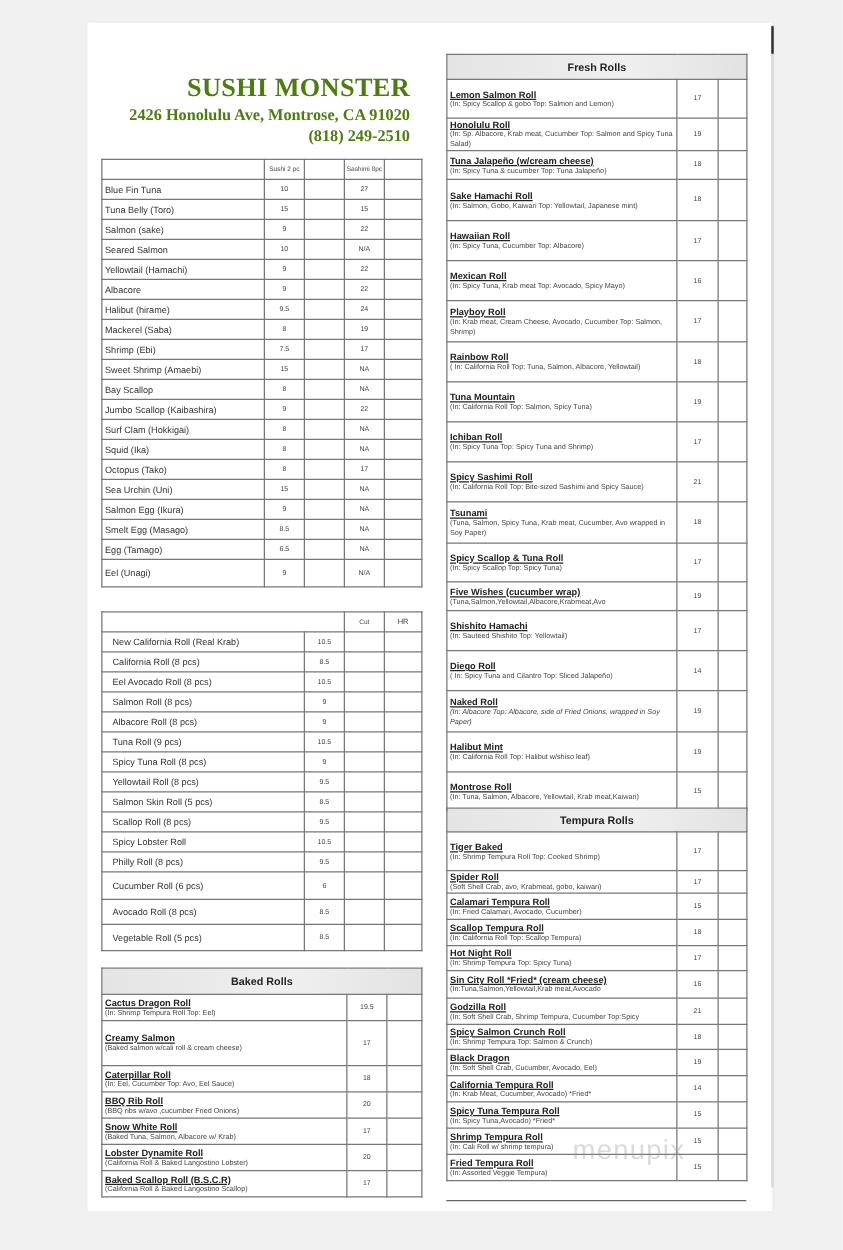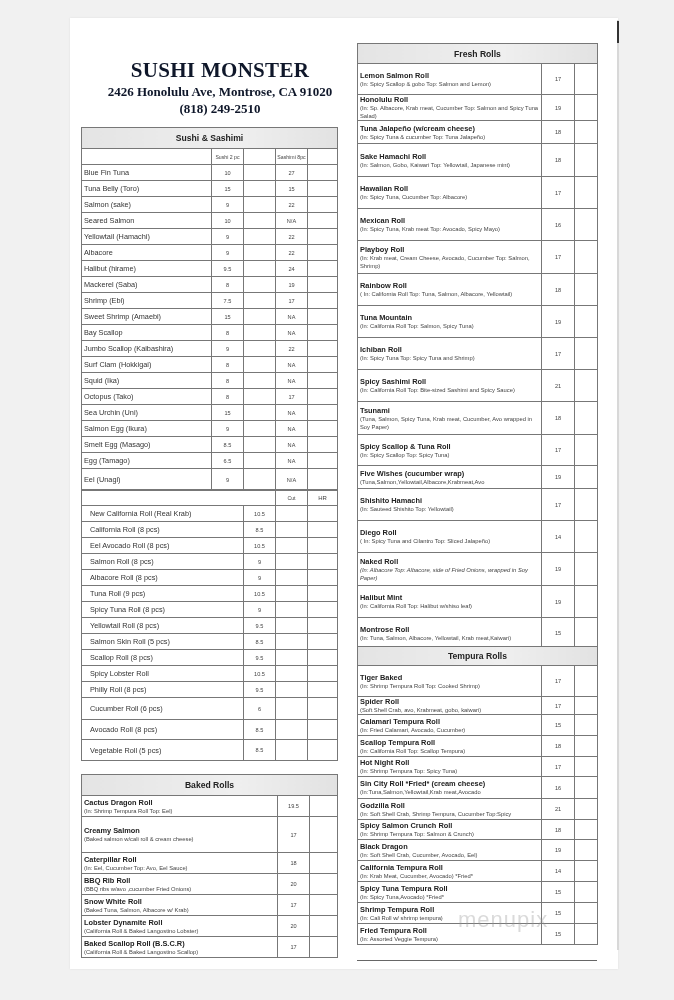--- a/index.html
+++ b/index.html
@@ -4,35 +4,35 @@
 <style>
   * { box-sizing: border-box; margin: 0; padding: 0; }
   html, body { width: 674px; height: 1000px; background: #f1f1f1; overflow: hidden; }
   body { position: relative; font-family: "Liberation Sans", sans-serif; color: #222; }
 
   .paper { position: absolute; left: 70px; top: 18px; width: 548px; height: 951px; background: #fff;
            box-shadow: 0 0 2px rgba(0,0,0,0.08); }
   .paper-edge { position: absolute; left: 617px; top: 20px; width: 2px; height: 930px; background: #d8d8d8; }
   .paper-edge-dark { position: absolute; left: 617px; top: 21px; width: 2px; height: 22px; background: #333; }
 
-  .title { position: absolute; left: 92px; width: 256px; text-align: center; font-family: "Liberation Serif", serif;
-           font-weight: bold; color: #0f172a; }
+  .title { position: absolute; left: 72px; width: 256px; text-align: right; font-family: "Liberation Serif", serif;
+           font-weight: bold; color: #4d7c0f; }
   .title.name { top: 58px; font-size: 21px; letter-spacing: 0.3px; }
   .title.addr { top: 84px; font-size: 13px; }
   .title.phone { top: 101px; font-size: 13px; }
 
   table { position: absolute; border-collapse: collapse; table-layout: fixed; }
   td, th { border: 1px solid #777; font-size: 7.2px; color: #333; vertical-align: middle; }
   th.section { background: linear-gradient(90deg, #e4e4e4, #efefef 60%, #e2e2e2); font-size: 8.6px; font-weight: bold;
                color: #222; text-align: center; height: 21px; }
   td.name { padding-left: 2px; white-space: nowrap; overflow: hidden; font-size: 7.3px; }
   td.num { text-align: center; font-size: 5.6px; color: #444; }
   td.colhdr { text-align: center; font-size: 5.2px; color: #444; }
   td.empty { }
-  .iname { font-weight: bold; font-size: 7.4px; color: #222; display: block; line-height: 9px; white-space: nowrap; }
+  .iname { font-weight: bold; font-size: 7.4px; color: #222; display: block; line-height: 9px; white-space: nowrap; text-decoration: underline; }
   .idesc { font-size: 5.8px; color: #444; display: block; line-height: 8px; white-space: normal; }
   .idesc.it { font-style: italic; }
   td.item { padding-left: 2px; padding-right: 2px; overflow: hidden; }
 
   #sushi-table { left: 81px; top: 127px; width: 256px; }
   #classic-table { left: 81px; top: 489px; width: 256px; }
   #baked-table { left: 81px; top: 774px; width: 256px; }
   #fresh-table { left: 357px; top: 43px; width: 240px; }
   #tempura-table { left: 357px; top: 646px; width: 240px; }
 
@@ -53,23 +53,20 @@
 
 <table id="sushi-table">
   <colgroup>
       <col style="width:130px">
       <col style="width:32px">
       <col style="width:32px">
       <col style="width:32px">
       <col style="width:30px">
     </colgroup>
   <thead>
-    <tr>
-        <th class="section" colspan="5">Sushi &amp; Sashimi</th>
-      </tr>
     <tr style="height:16px">
       <td></td>
       <td class="colhdr">Sushi 2 pc</td>
       <td></td>
       <td class="colhdr">Sashimi 8pc</td>
       <td></td>
     </tr>
   </thead>
   <tbody id="sushi-body">
       <tr style="height: 16px;">

